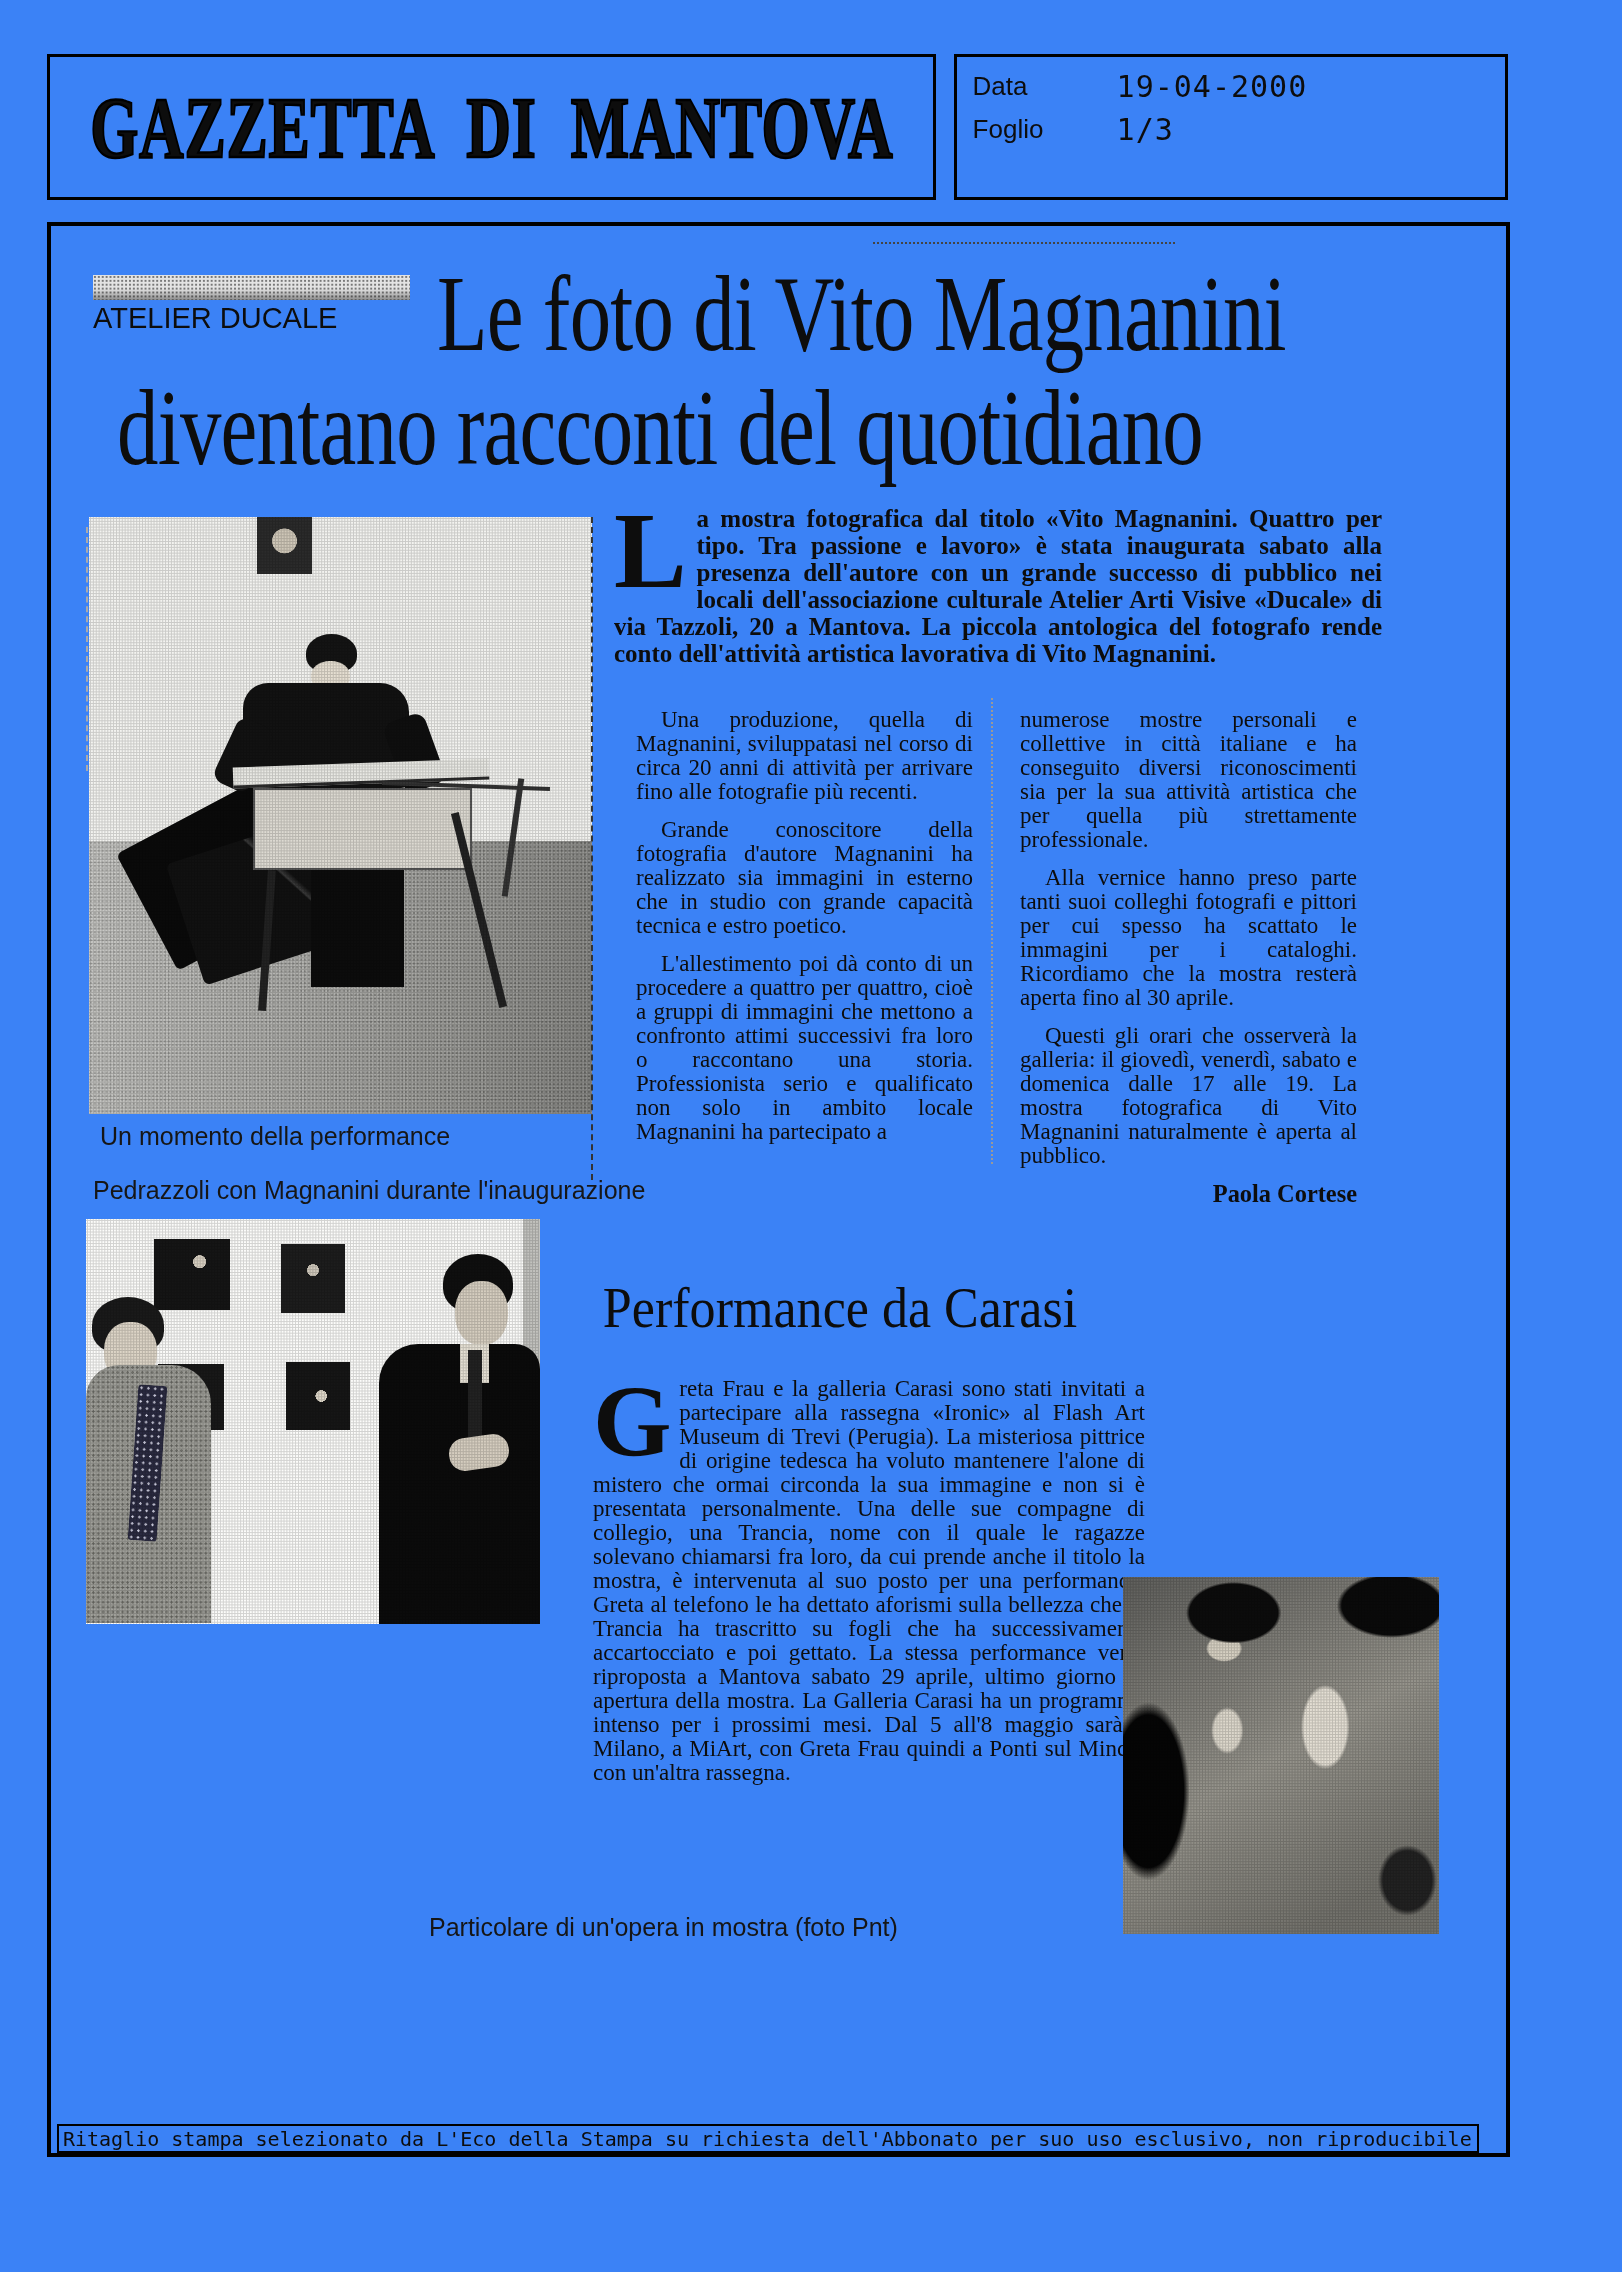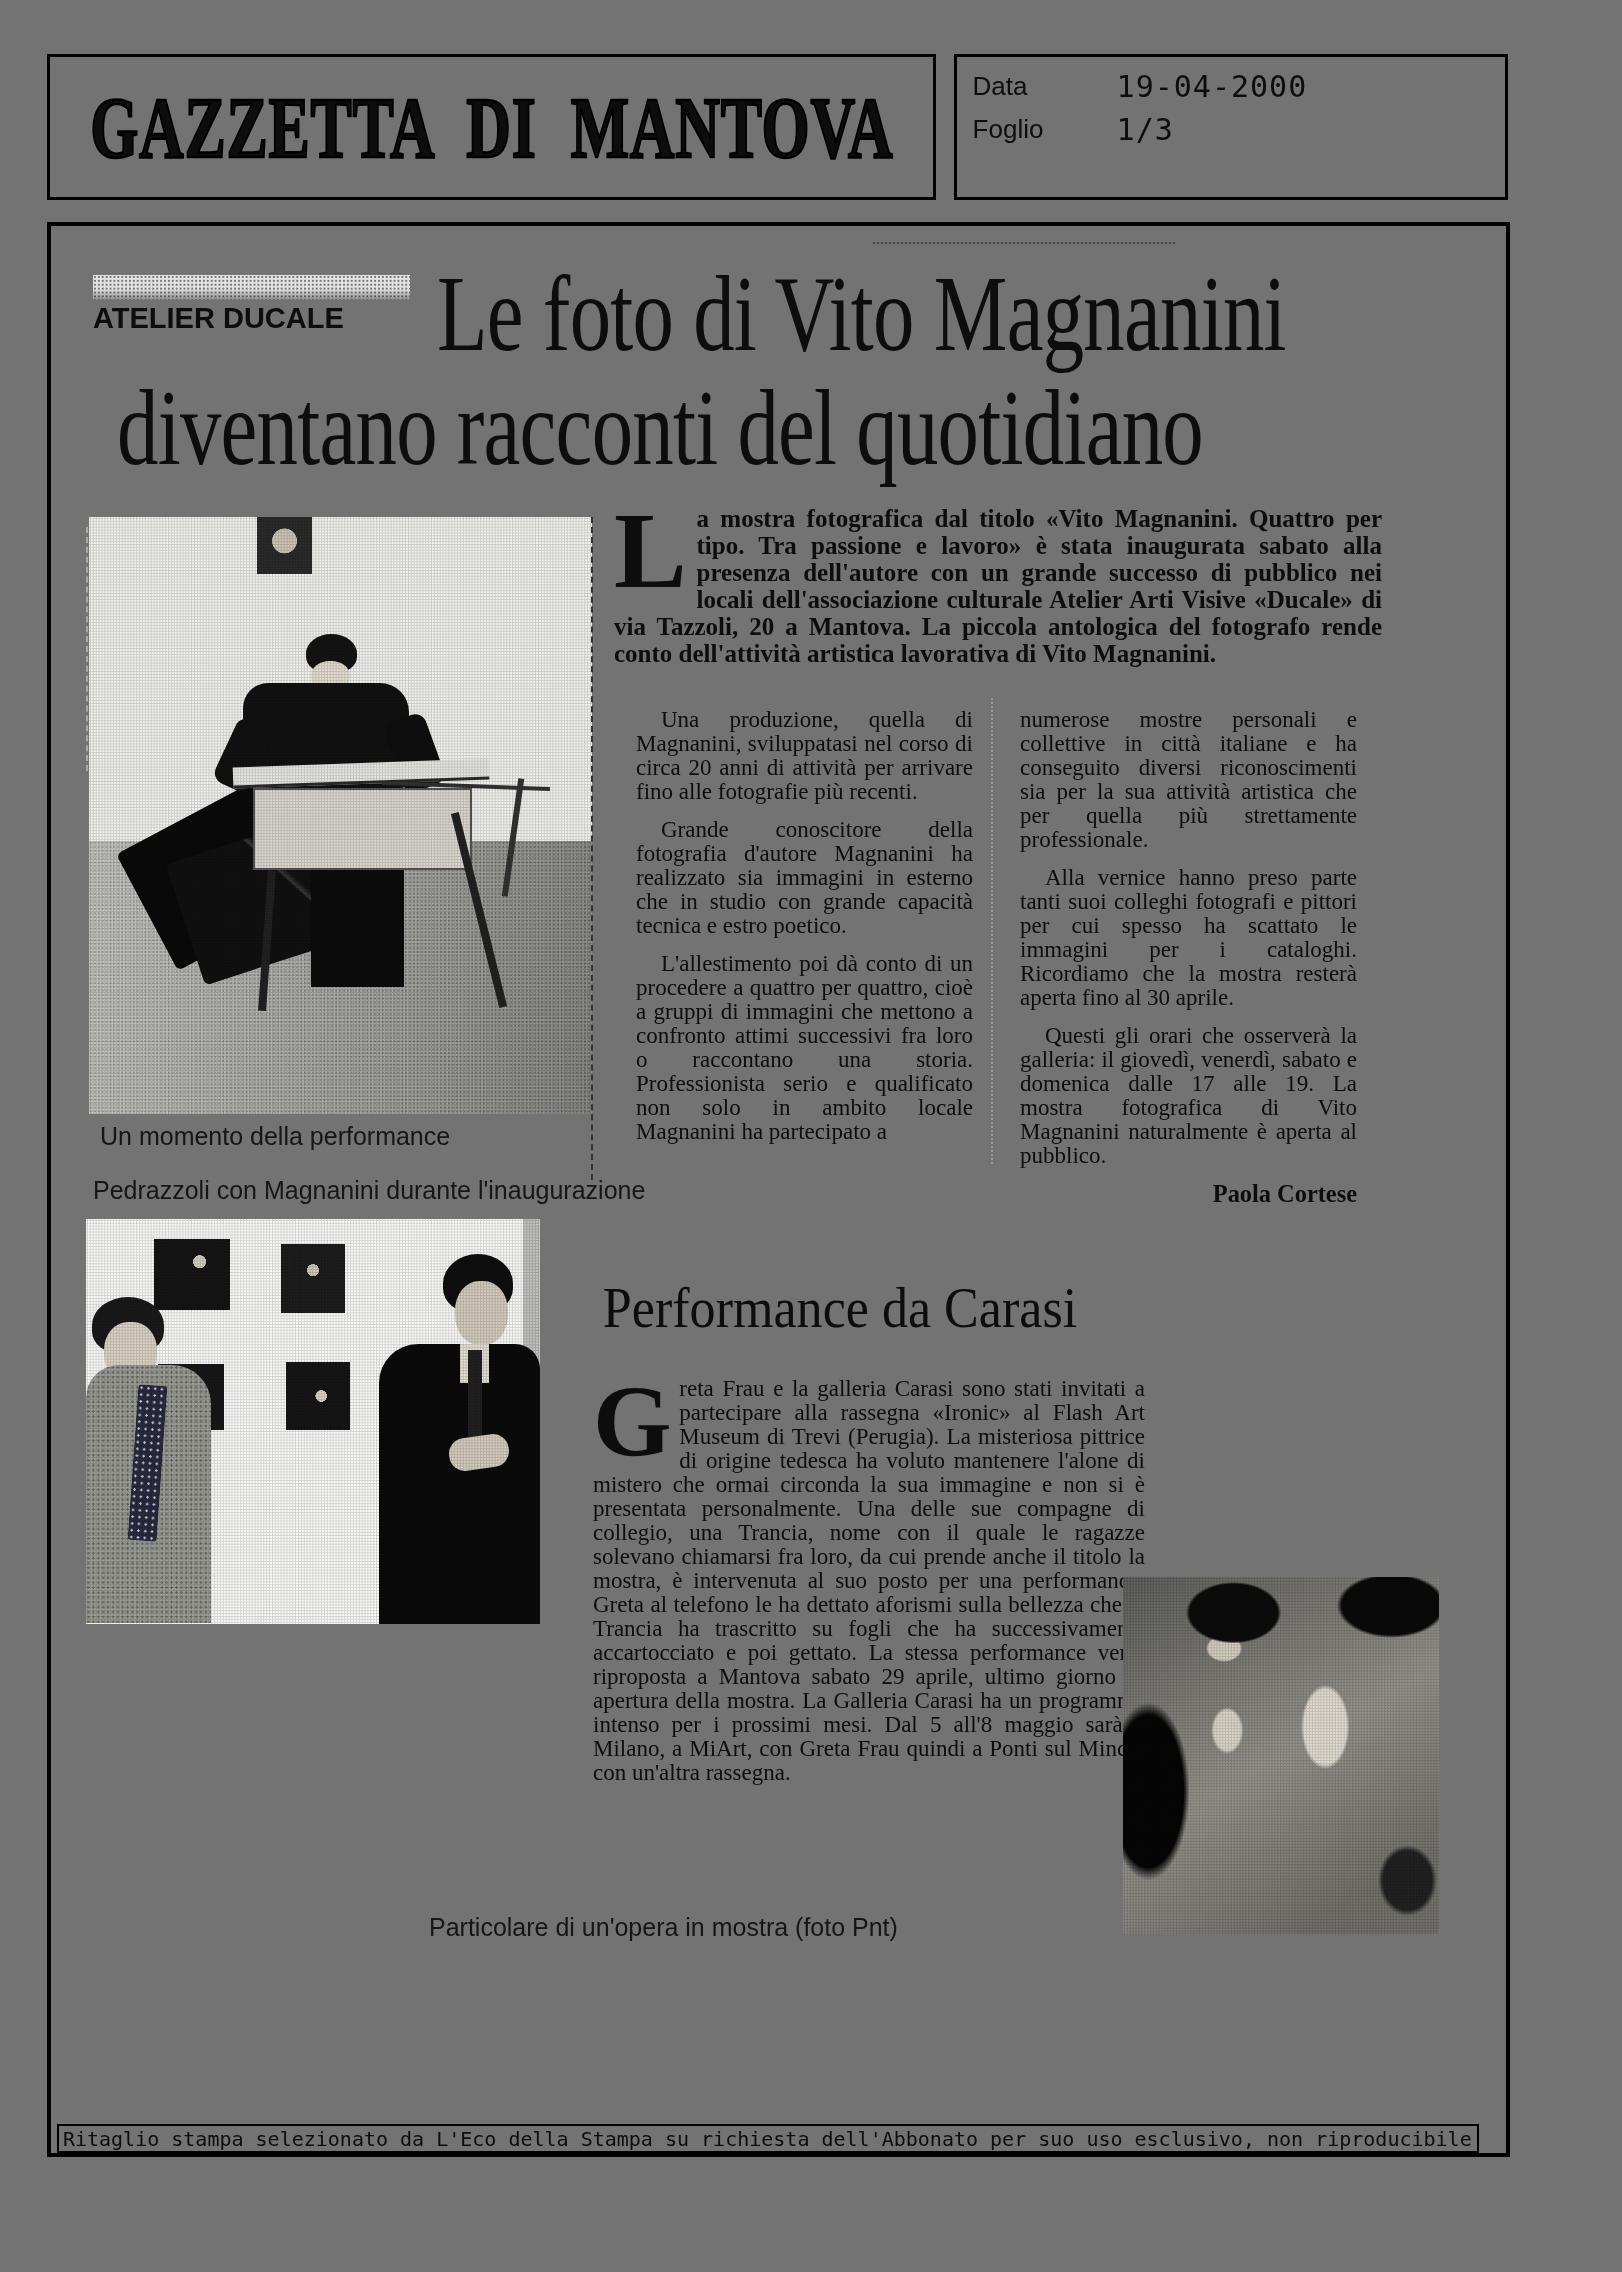--- a/index.html
+++ b/index.html
@@ -1,18 +1,18 @@
 <!DOCTYPE html>
 <html lang="it"><head>
 <meta charset="utf-8">
 <style>
   html,body { margin:0; padding:0; background:#9a9a9a; }
   .page {
     position:relative; width:1623px; height:2272px; margin:0 auto;
-    background:#737373; overflow:hidden;
+    background:#3b82f6; overflow:hidden;
     font-family:"Liberation Serif", serif; color:#0d0d0d;
   }
   .abs { position:absolute; }
 
   
   .masthead-box {
     left:47px; top:54px; width:889px; height:146px;
     border:3.9px solid #000; box-sizing:border-box;
     display:flex; align-items:center; justify-content:center;
   }
@@ -42,21 +42,21 @@
   .kicker-bar {
     left:93px; top:275px; width:317px; height:25px;
     background-color:#e3e3e3;
     background-image:
       linear-gradient(to bottom, rgba(0,0,0,0) 55%, rgba(0,0,0,0.38)),
       radial-gradient(#777 1px, transparent 1.4px);
     background-size:100% 100%, 3.9px 3.9px;
   }
   .kicker {
     left:93px; top:302px;
-    font-family:"Liberation Sans", sans-serif; font-weight:bold; font-size:29px;
+    font-family:"Liberation Sans", sans-serif; font-weight:normal; font-size:29px;
   }
   .hl { font-size:109px; line-height:109px; font-weight:normal; letter-spacing:-1px;
         white-space:nowrap; transform:scaleX(0.76); transform-origin:left top; }
   .hl1 { left:437px; top:259px; }
   .hl2 { left:117px; top:373px; }
 
   .lead {
     left:614px; top:505px; width:768px;
     font-size:25px; line-height:27px; font-weight:bold;
     text-align:justify;

